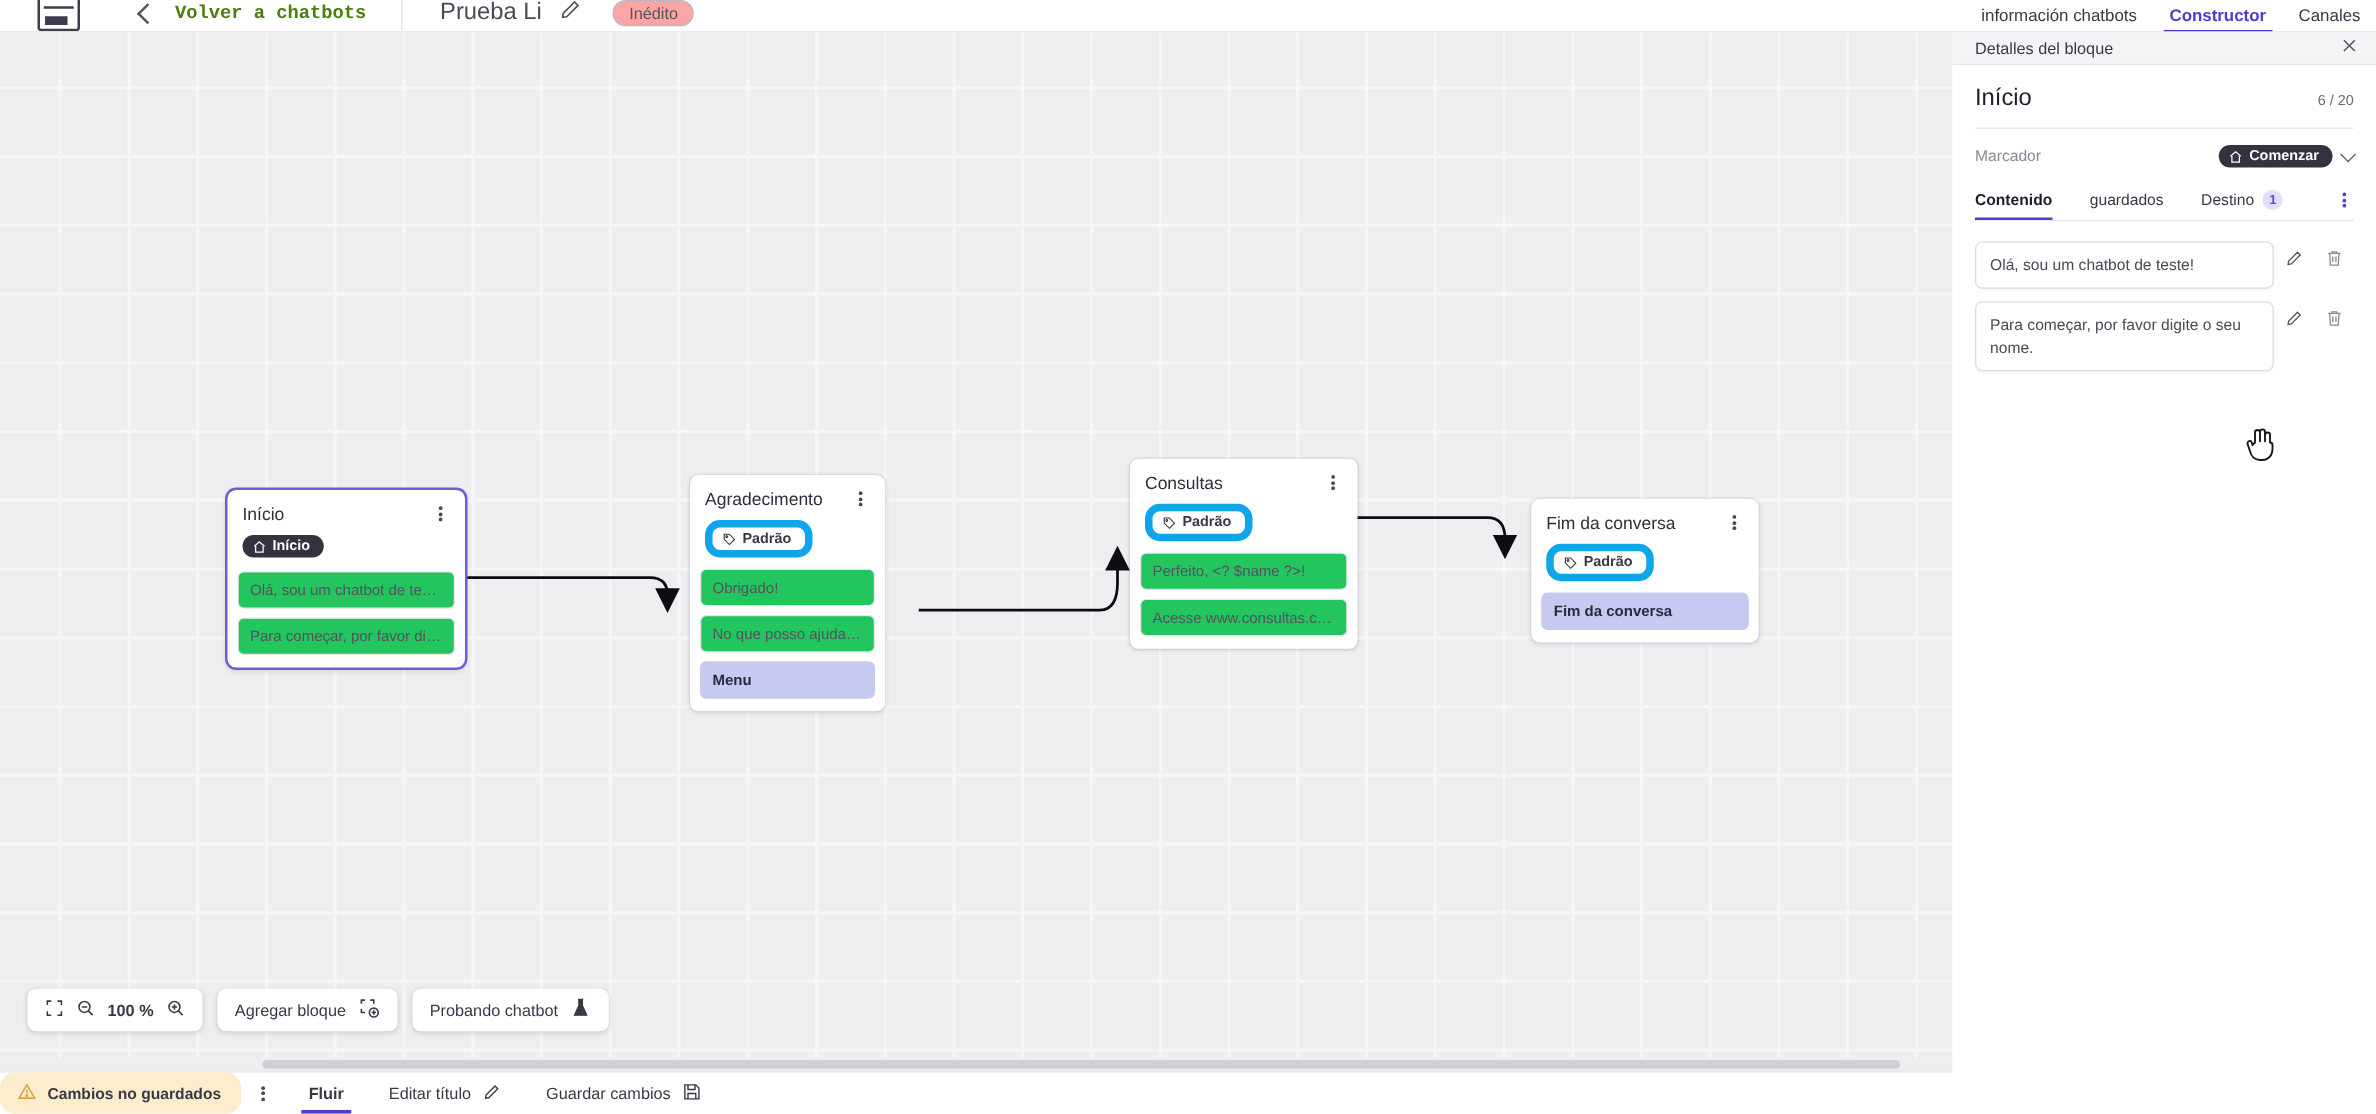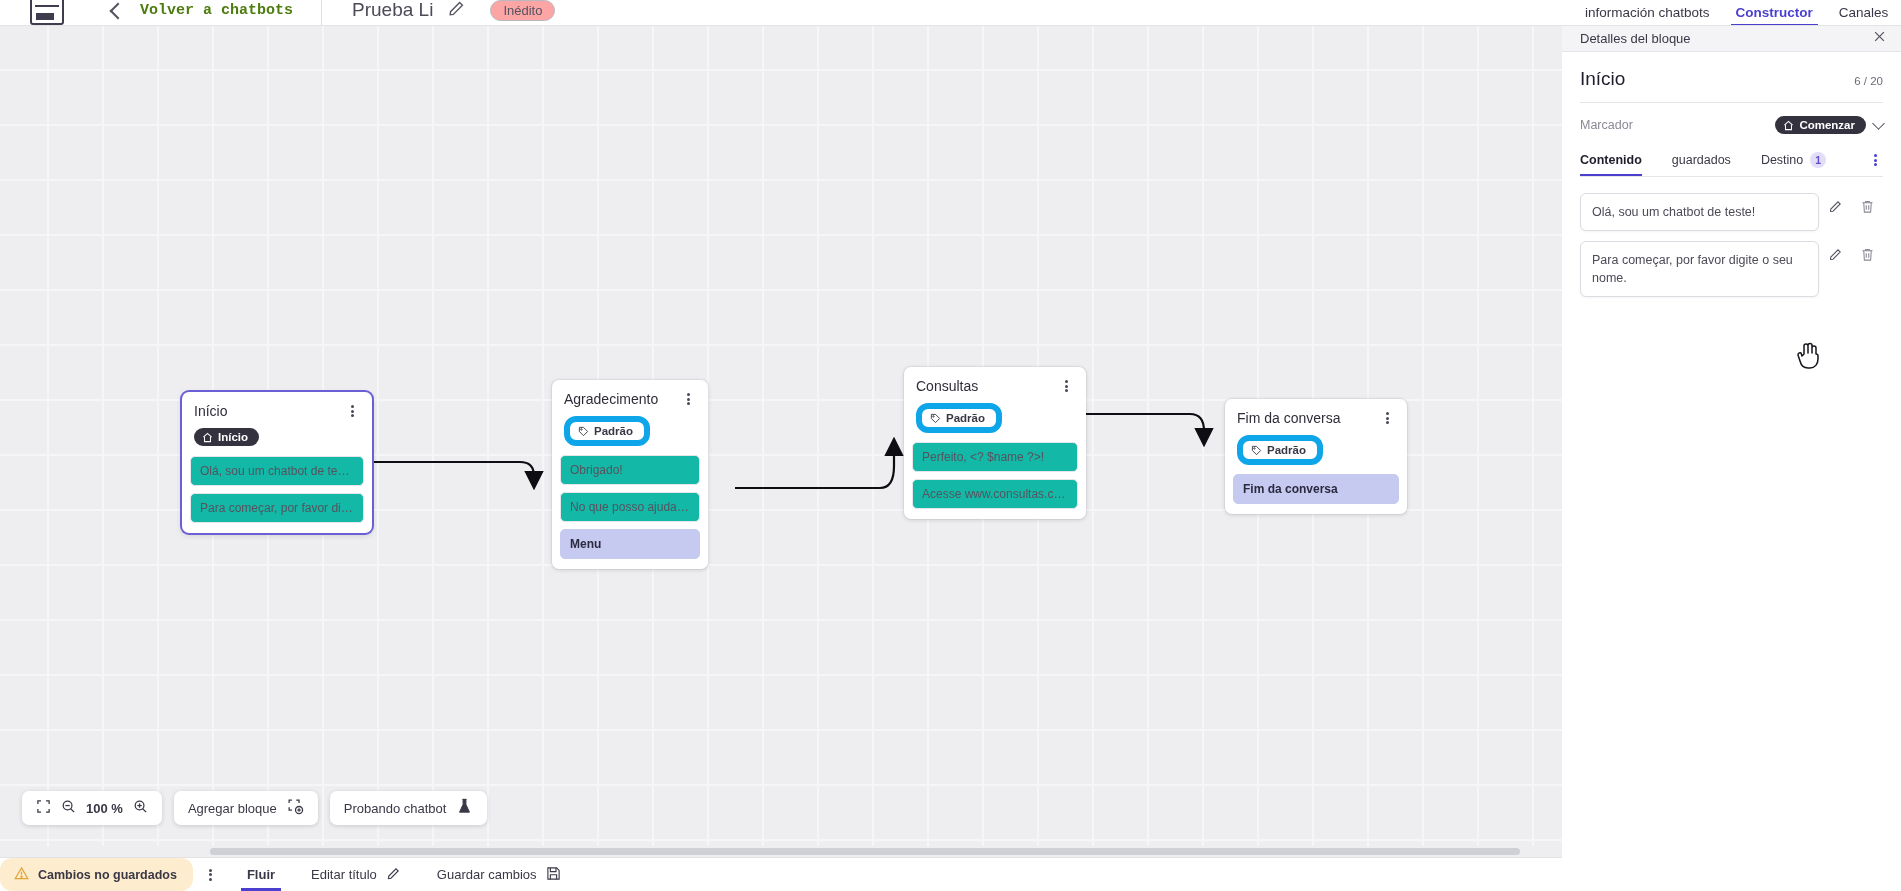--- a/index.html
+++ b/index.html
@@ -80,21 +80,21 @@
            align-items: center; justify-content: space-between; padding: 2px 0; cursor: pointer; }
   .kebab i { width: 3px; height: 3px; border-radius: 50%; background: #4a4856; display:block; }
   .pill {
     display: inline-flex; align-items: center; gap: 5px; margin-top: 9px;
     border-radius: 12px; padding: 3px 11px 3px 8px; font-size: 11.5px; font-weight: bold;
   }
   .pill-start { background: #34323f; color: #ffffff; }
   .pill-default { background: #ffffff; color: #3a3846; border: 6px solid #0ea5e9; font-weight: bold; }
   .node-body { padding: 0 8px 10px 8px; display: flex; flex-direction: column; gap: 7px; }
   .msg {
-    background: #14b8a6; border: 1px solid #e6e6ea; border-radius: 5px;
+    background: #22c55e; border: 1px solid #e6e6ea; border-radius: 5px;
     padding: 7px 9px; font-size: 12px; color: #55535f;
     white-space: nowrap; overflow: hidden; text-overflow: ellipsis;
   }
   .msg.highlight {
     background: #c6caf0; border-color: #c6caf0; color: #2b2940; font-weight: bold;
   }
 
   
   .ctoolbar { position: absolute; left: 22px; bottom: 32px; display: flex; gap: 12px; z-index: 5; }
   .tb {

